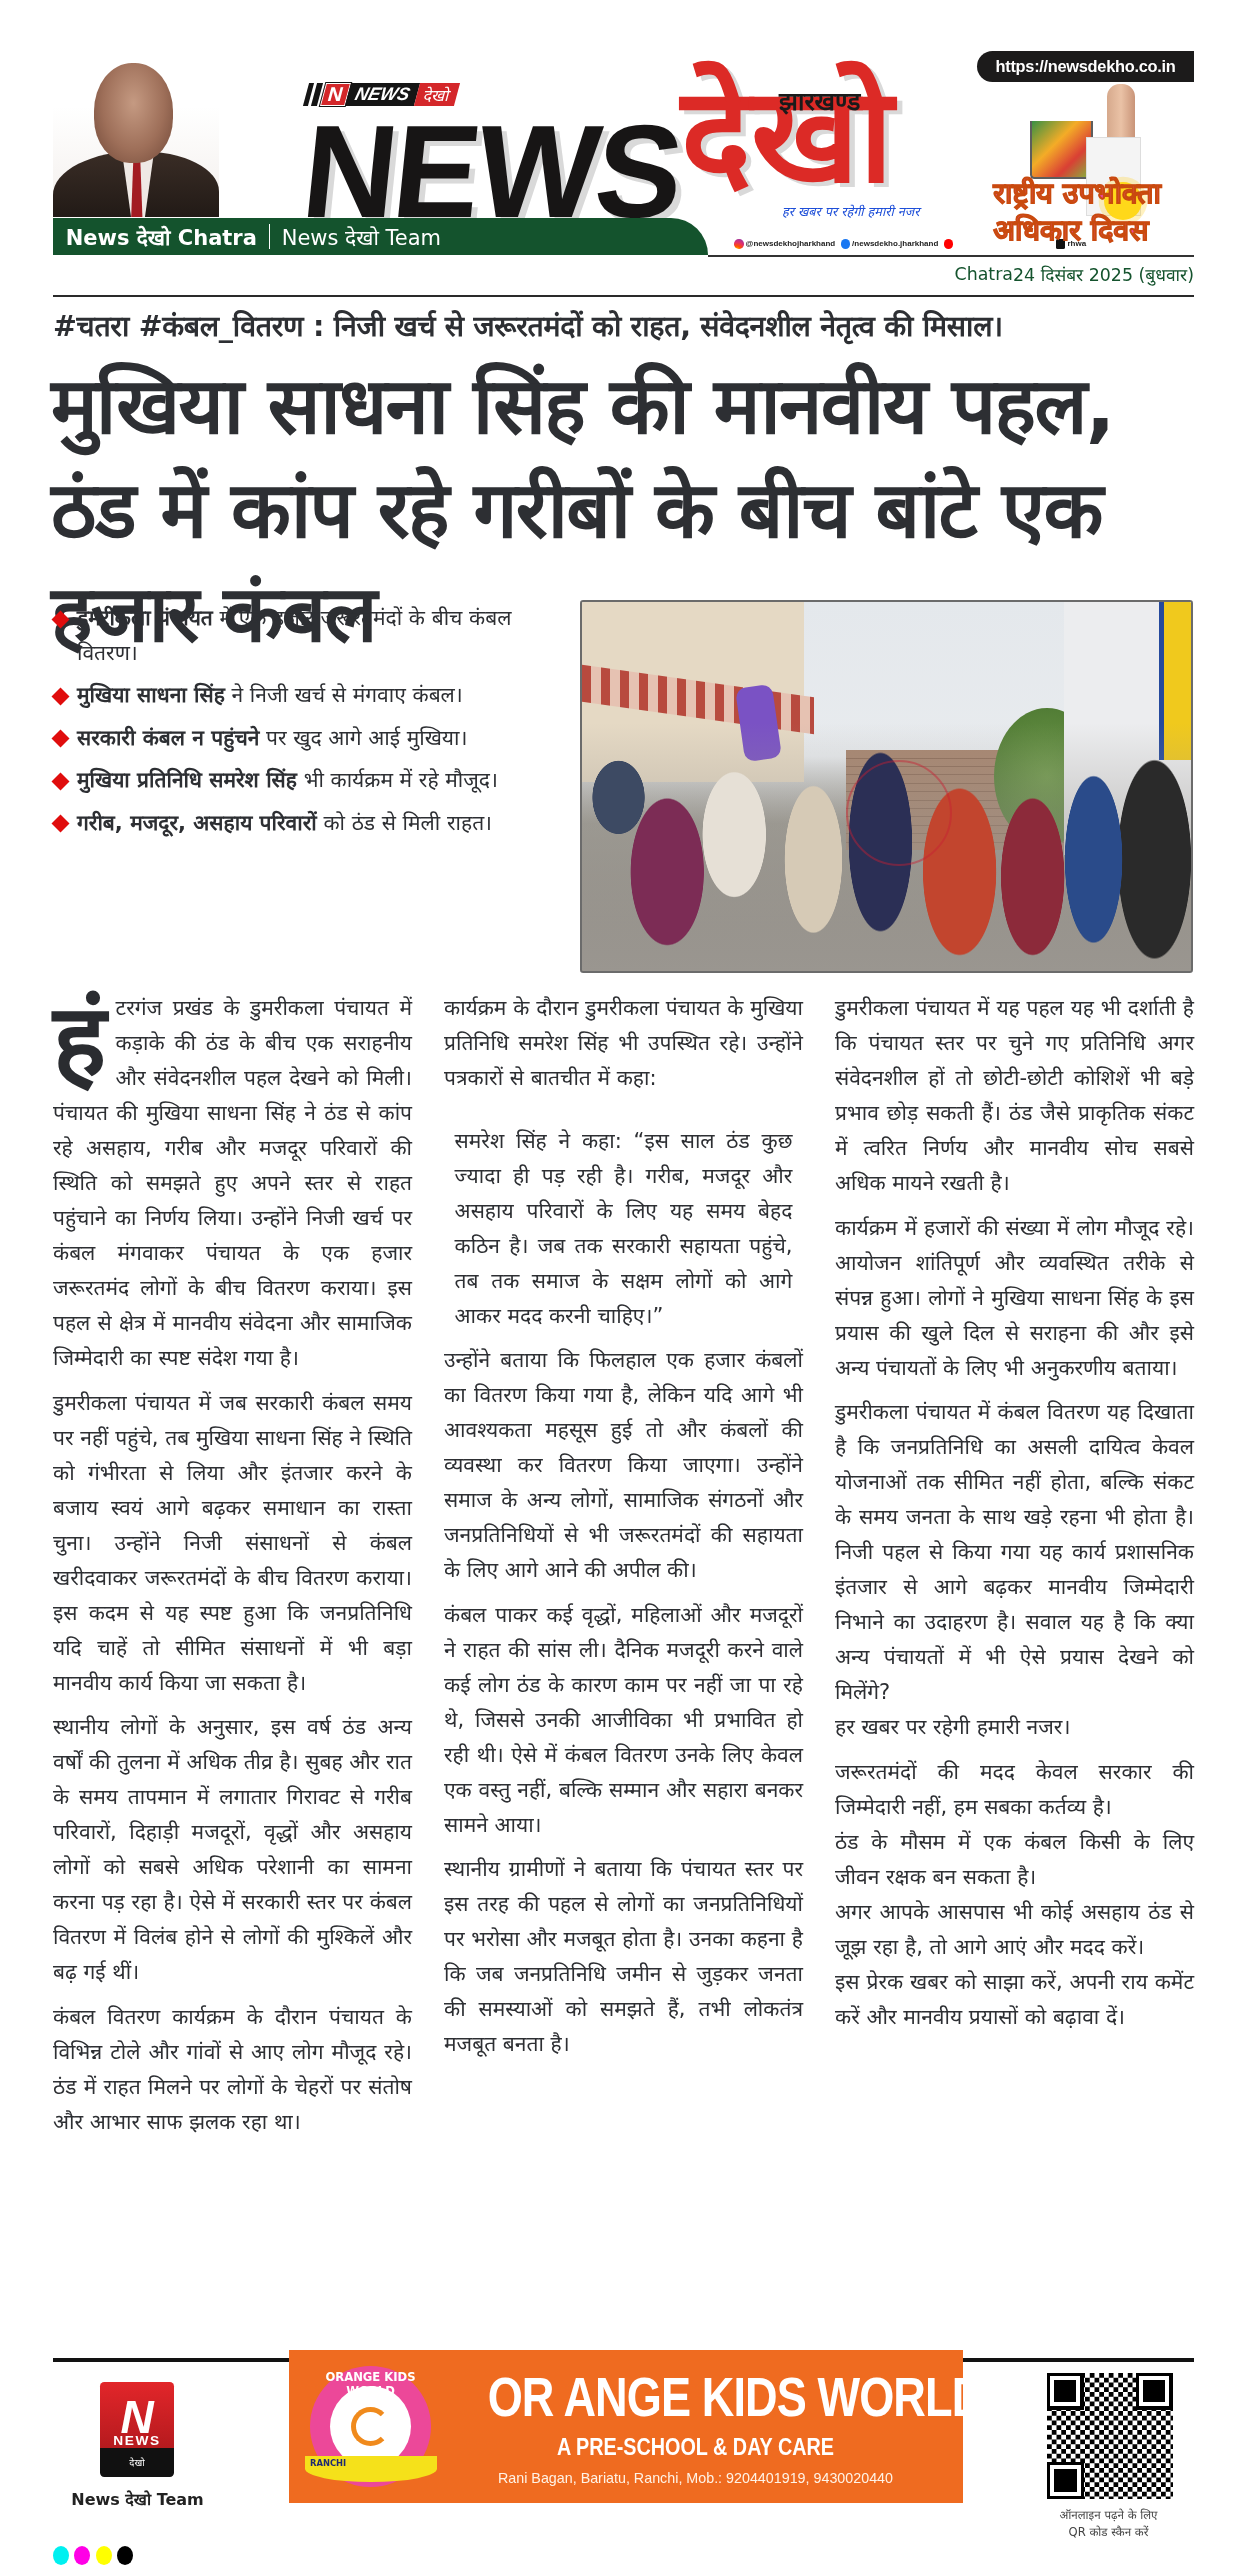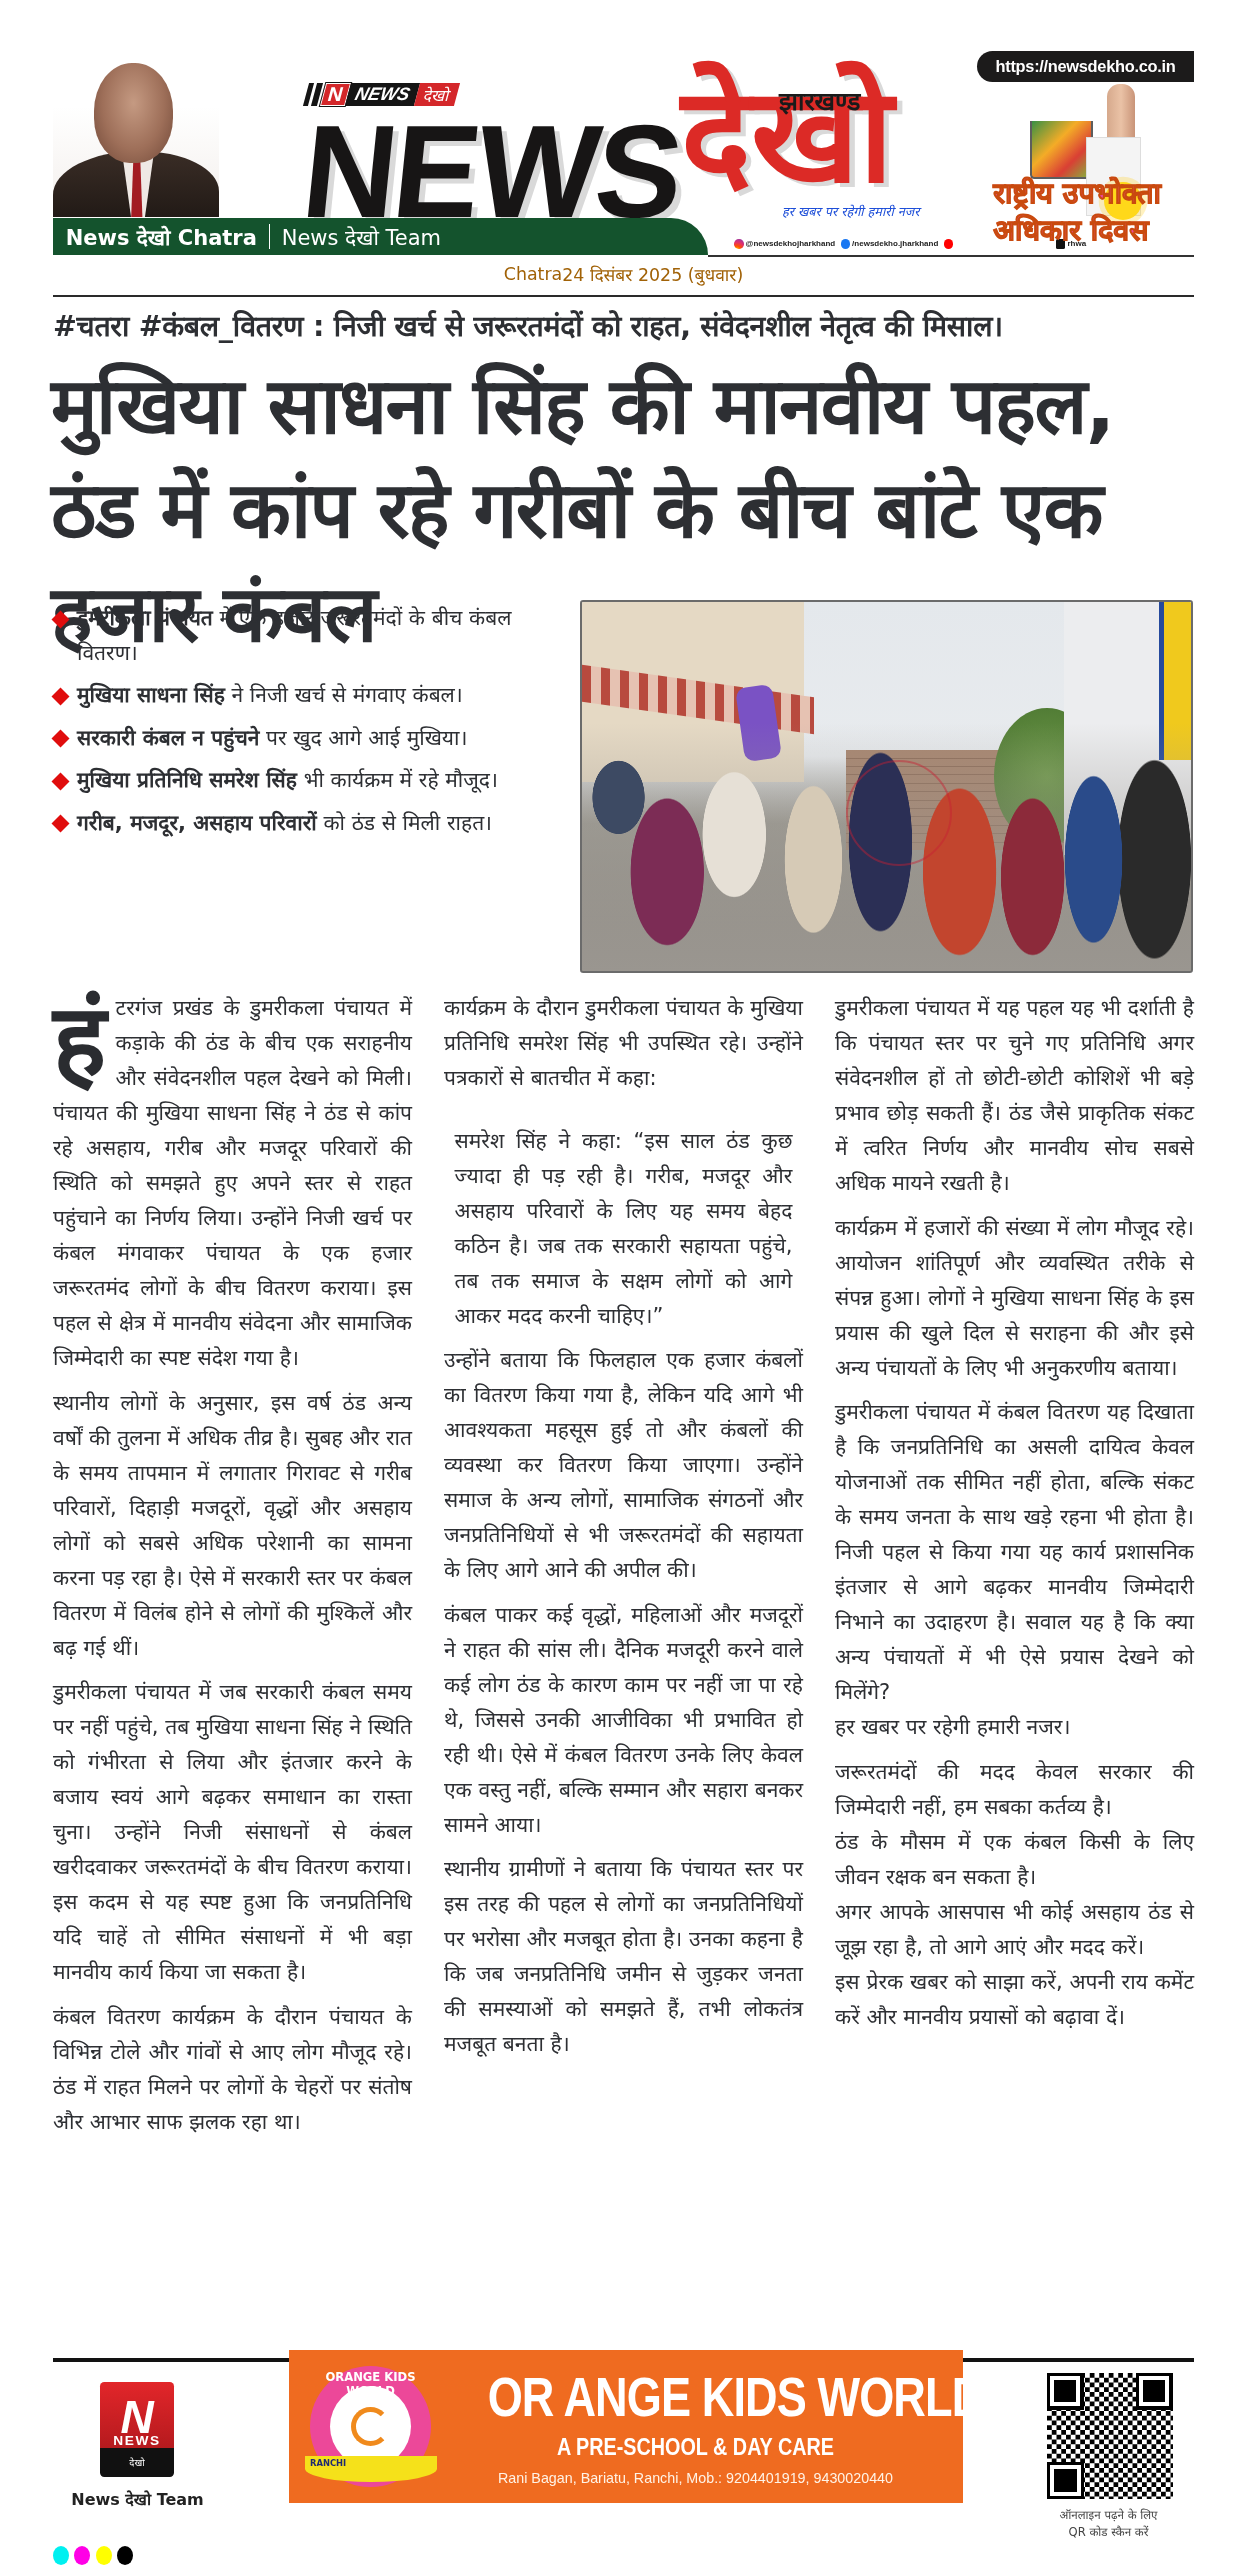--- a/index.html
+++ b/index.html
@@ -50,22 +50,22 @@
   .promo .fist { position: absolute; left: 119px; top: 5.3px; width: 27.5px; height: 69px; background: linear-gradient(90deg,#d6a98c,#eac2a6,#c99478); border-radius: 12.7px 12.7px 5.3px 5.3px; }
   .promo .cart { position: absolute; left: 42px; top: 42px; width: 63px; height: 58px; border: 2.1px solid #555; border-top: none; border-radius: 0 0 4.2px 4.2px;
      background: linear-gradient(135deg,#2e8b3a 0%,#f4a81c 40%,#d8352a 70%,#7bb534 100%); opacity: 0.95; }
   .promo .bag { position: absolute; left: 98px; top: 58px; width: 55px; height: 79px; background: #f4f4f4; border: 1.1px solid #ddd; }
   .promo .sun { position: absolute; left: 116px; top: 103px; width: 38px; height: 38px; border-radius: 50%; background: #ffd81a; box-shadow: 0 0 0 5.3px rgba(255,200,0,0.25); }
   .promo .t1, .promo .t2 { position: absolute; left: 5.3px; font-weight: bold; font-size: 28.5px; color: #ec4899;
      -webkit-text-stroke: 1.1px #c94a0e; white-space: nowrap; line-height: 1; }
   .promo .t1 { top: 101px; }
   .promo .t2 { top: 138px; }
 
-  .dateline { position: absolute; left: 53px; top: 261px; width: 1141px; height: 26.4px; display: flex; justify-content: center; align-items: center;
-     font-size: 17.4px; color: #a16207; }
+  .dateline { position: absolute; left: 53px; top: 261px; width: 1141px; height: 26.4px; display: flex; justify-content: flex-end; align-items: center;
+     font-size: 17.4px; color: #14532d; }
   .rule-top { position: absolute; left: 53px; top: 295px; width: 1141px; height: 2.1px; background: #2a2a2a; }
   .rule-mast { position: absolute; left: 708px; top: 255px; width: 486px; height: 1.6px; background: #333; }
 
   
   .kicker { position: absolute; left: 53px; top: 306px; width: 1141px; font-size: 28.5px; font-weight: bold; color: #2d2f33; white-space: nowrap; letter-spacing: -0.3px; }
   .headline { position: absolute; left: 51px; top: 354px; width: 1151px; font-size: 78px; font-weight: bold; line-height: 104px;
      color: #2d2f33; letter-spacing: -1.6px; }
 
   
   .highlights { position: absolute; left: 53px; top: 601px; width: 507px; list-style: none; }
@@ -214,22 +214,22 @@
       <div class="ystripe"></div>
     </div>
   <div class="blanket-up"></div>
   <div class="crowd"></div>
   <div class="watermark"></div>
 </div>
 
 <div class="columns">
   <div class="col">
     <p><span class="dropcap">हं</span><span>टरगंज प्रखंड के डुमरीकला पंचायत में कड़ाके की ठंड के बीच एक सराहनीय और संवेदनशील पहल देखने को मिली। पंचायत की मुखिया साधना सिंह ने ठंड से कांप रहे असहाय, गरीब और मजदूर परिवारों की स्थिति को समझते हुए अपने स्तर से राहत पहुंचाने का निर्णय लिया। उन्होंने निजी खर्च पर कंबल मंगवाकर पंचायत के एक हजार जरूरतमंद लोगों के बीच वितरण कराया। इस पहल से क्षेत्र में मानवीय संवेदना और सामाजिक जिम्मेदारी का स्पष्ट संदेश गया है।</span></p>
+    <p>डुमरीकला पंचायत में जब सरकारी कंबल समय पर नहीं पहुंचे, तब मुखिया साधना सिंह ने स्थिति को गंभीरता से लिया और इंतजार करने के बजाय स्वयं आगे बढ़कर समाधान का रास्ता चुना। उन्होंने निजी संसाधनों से कंबल खरीदवाकर जरूरतमंदों के बीच वितरण कराया। इस कदम से यह स्पष्ट हुआ कि जनप्रतिनिधि यदि चाहें तो सीमित संसाधनों में भी बड़ा मानवीय कार्य किया जा सकता है।</p>
     <p>स्थानीय लोगों के अनुसार, इस वर्ष ठंड अन्य वर्षों की तुलना में अधिक तीव्र है। सुबह और रात के समय तापमान में लगातार गिरावट से गरीब परिवारों, दिहाड़ी मजदूरों, वृद्धों और असहाय लोगों को सबसे अधिक परेशानी का सामना करना पड़ रहा है। ऐसे में सरकारी स्तर पर कंबल वितरण में विलंब होने से लोगों की मुश्किलें और बढ़ गई थीं।</p>
-    <p>डुमरीकला पंचायत में जब सरकारी कंबल समय पर नहीं पहुंचे, तब मुखिया साधना सिंह ने स्थिति को गंभीरता से लिया और इंतजार करने के बजाय स्वयं आगे बढ़कर समाधान का रास्ता चुना। उन्होंने निजी संसाधनों से कंबल खरीदवाकर जरूरतमंदों के बीच वितरण कराया। इस कदम से यह स्पष्ट हुआ कि जनप्रतिनिधि यदि चाहें तो सीमित संसाधनों में भी बड़ा मानवीय कार्य किया जा सकता है।</p>
     <p>कंबल वितरण कार्यक्रम के दौरान पंचायत के विभिन्न टोले और गांवों से आए लोग मौजूद रहे। ठंड में राहत मिलने पर लोगों के चेहरों पर संतोष और आभार साफ झलक रहा था।</p>
   </div>
   <div class="col">
     <p>कार्यक्रम के दौरान डुमरीकला पंचायत के मुखिया प्रतिनिधि समरेश सिंह भी उपस्थित रहे। उन्होंने पत्रकारों से बातचीत में कहा:</p>
     <p class="quote">समरेश सिंह ने कहा: “इस साल ठंड कुछ ज्यादा ही पड़ रही है। गरीब, मजदूर और असहाय परिवारों के लिए यह समय बेहद कठिन है। जब तक सरकारी सहायता पहुंचे, तब तक समाज के सक्षम लोगों को आगे आकर मदद करनी चाहिए।”</p>
     <p>उन्होंने बताया कि फिलहाल एक हजार कंबलों का वितरण किया गया है, लेकिन यदि आगे भी आवश्यकता महसूस हुई तो और कंबलों की व्यवस्था कर वितरण किया जाएगा। उन्होंने समाज के अन्य लोगों, सामाजिक संगठनों और जनप्रतिनिधियों से भी जरूरतमंदों की सहायता के लिए आगे आने की अपील की।</p>
     <p>कंबल पाकर कई वृद्धों, महिलाओं और मजदूरों ने राहत की सांस ली। दैनिक मजदूरी करने वाले कई लोग ठंड के कारण काम पर नहीं जा पा रहे थे, जिससे उनकी आजीविका भी प्रभावित हो रही थी। ऐसे में कंबल वितरण उनके लिए केवल एक वस्तु नहीं, बल्कि सम्मान और सहारा बनकर सामने आया।</p>
     <p>स्थानीय ग्रामीणों ने बताया कि पंचायत स्तर पर इस तरह की पहल से लोगों का जनप्रतिनिधियों पर भरोसा और मजबूत होता है। उनका कहना है कि जब जनप्रतिनिधि जमीन से जुड़कर जनता की समस्याओं को समझते हैं, तभी लोकतंत्र मजबूत बनता है।</p>
   </div>
   <div class="col">

